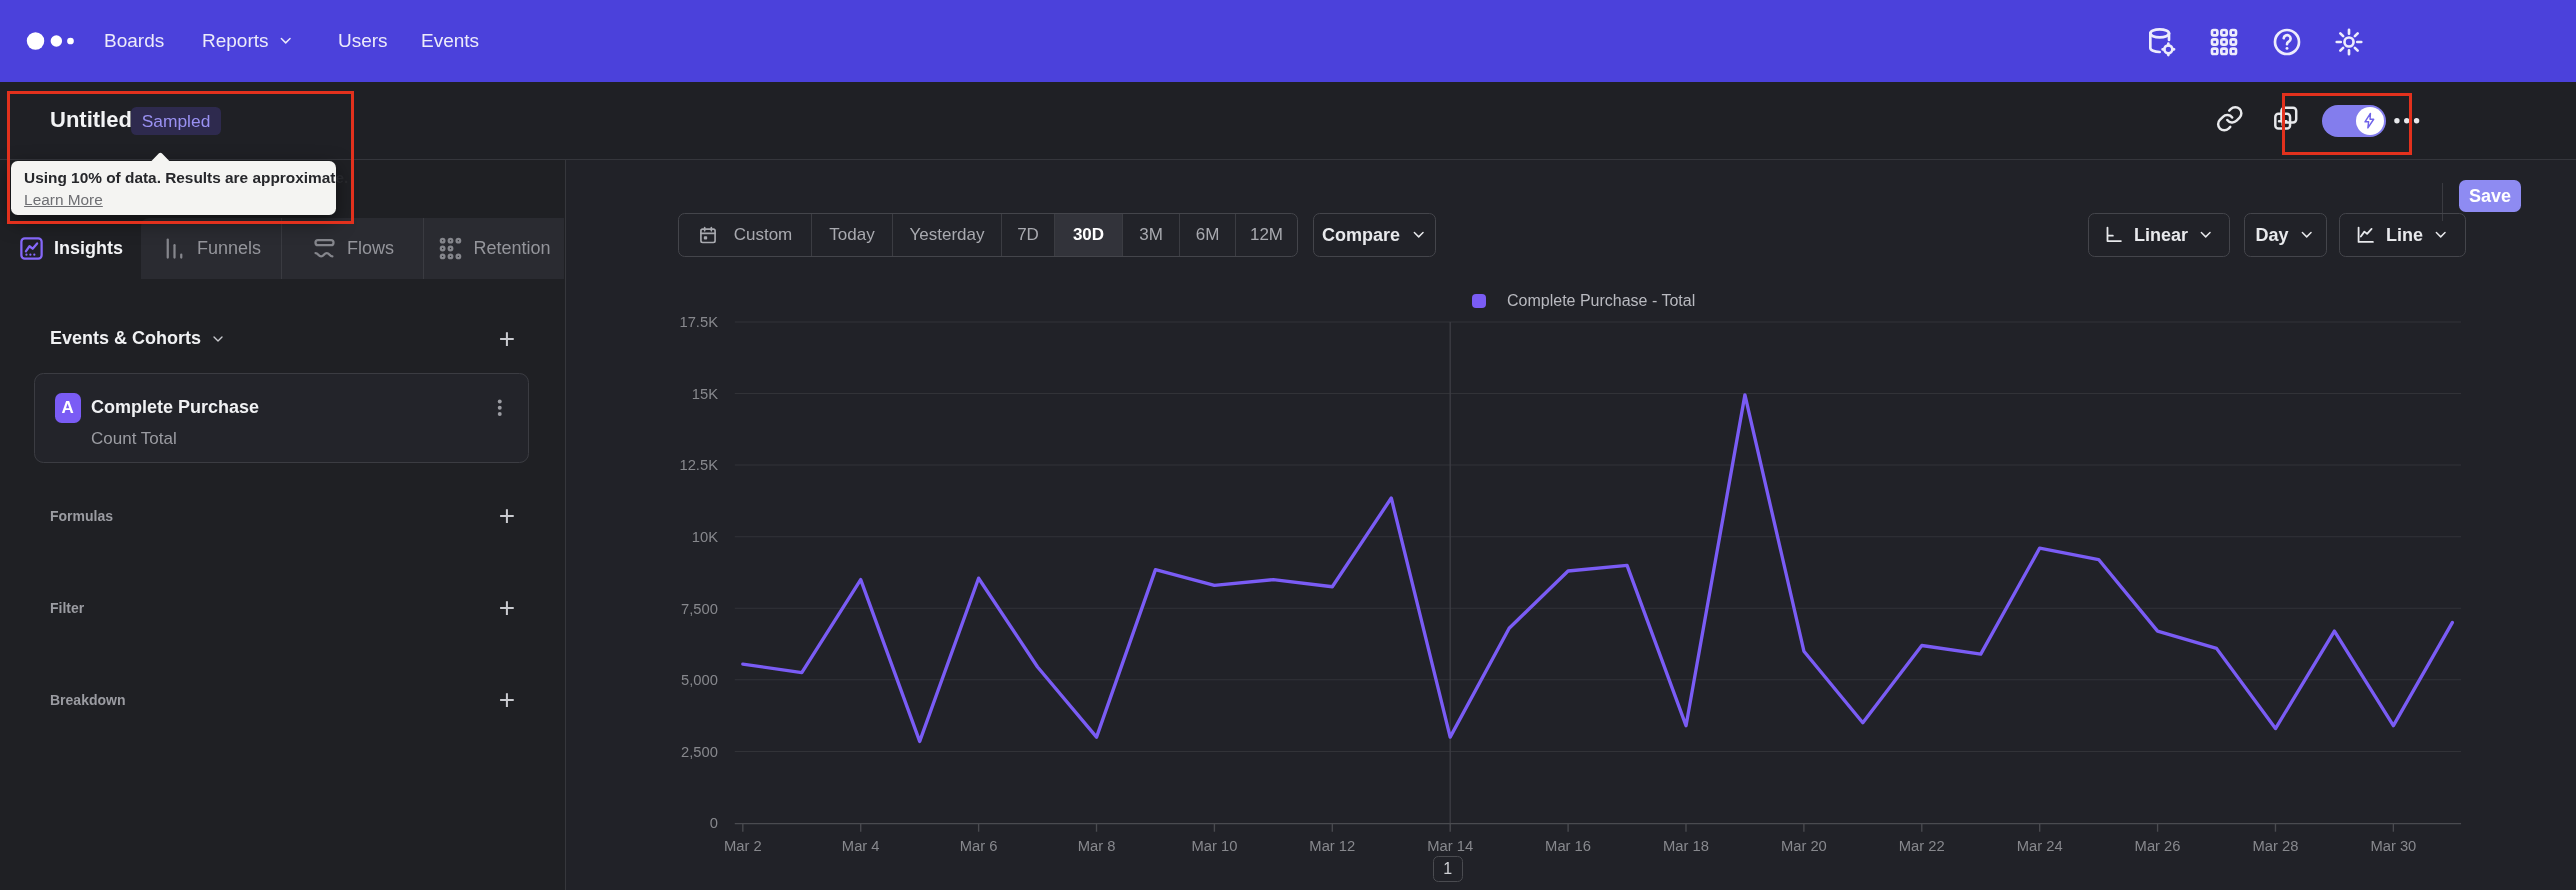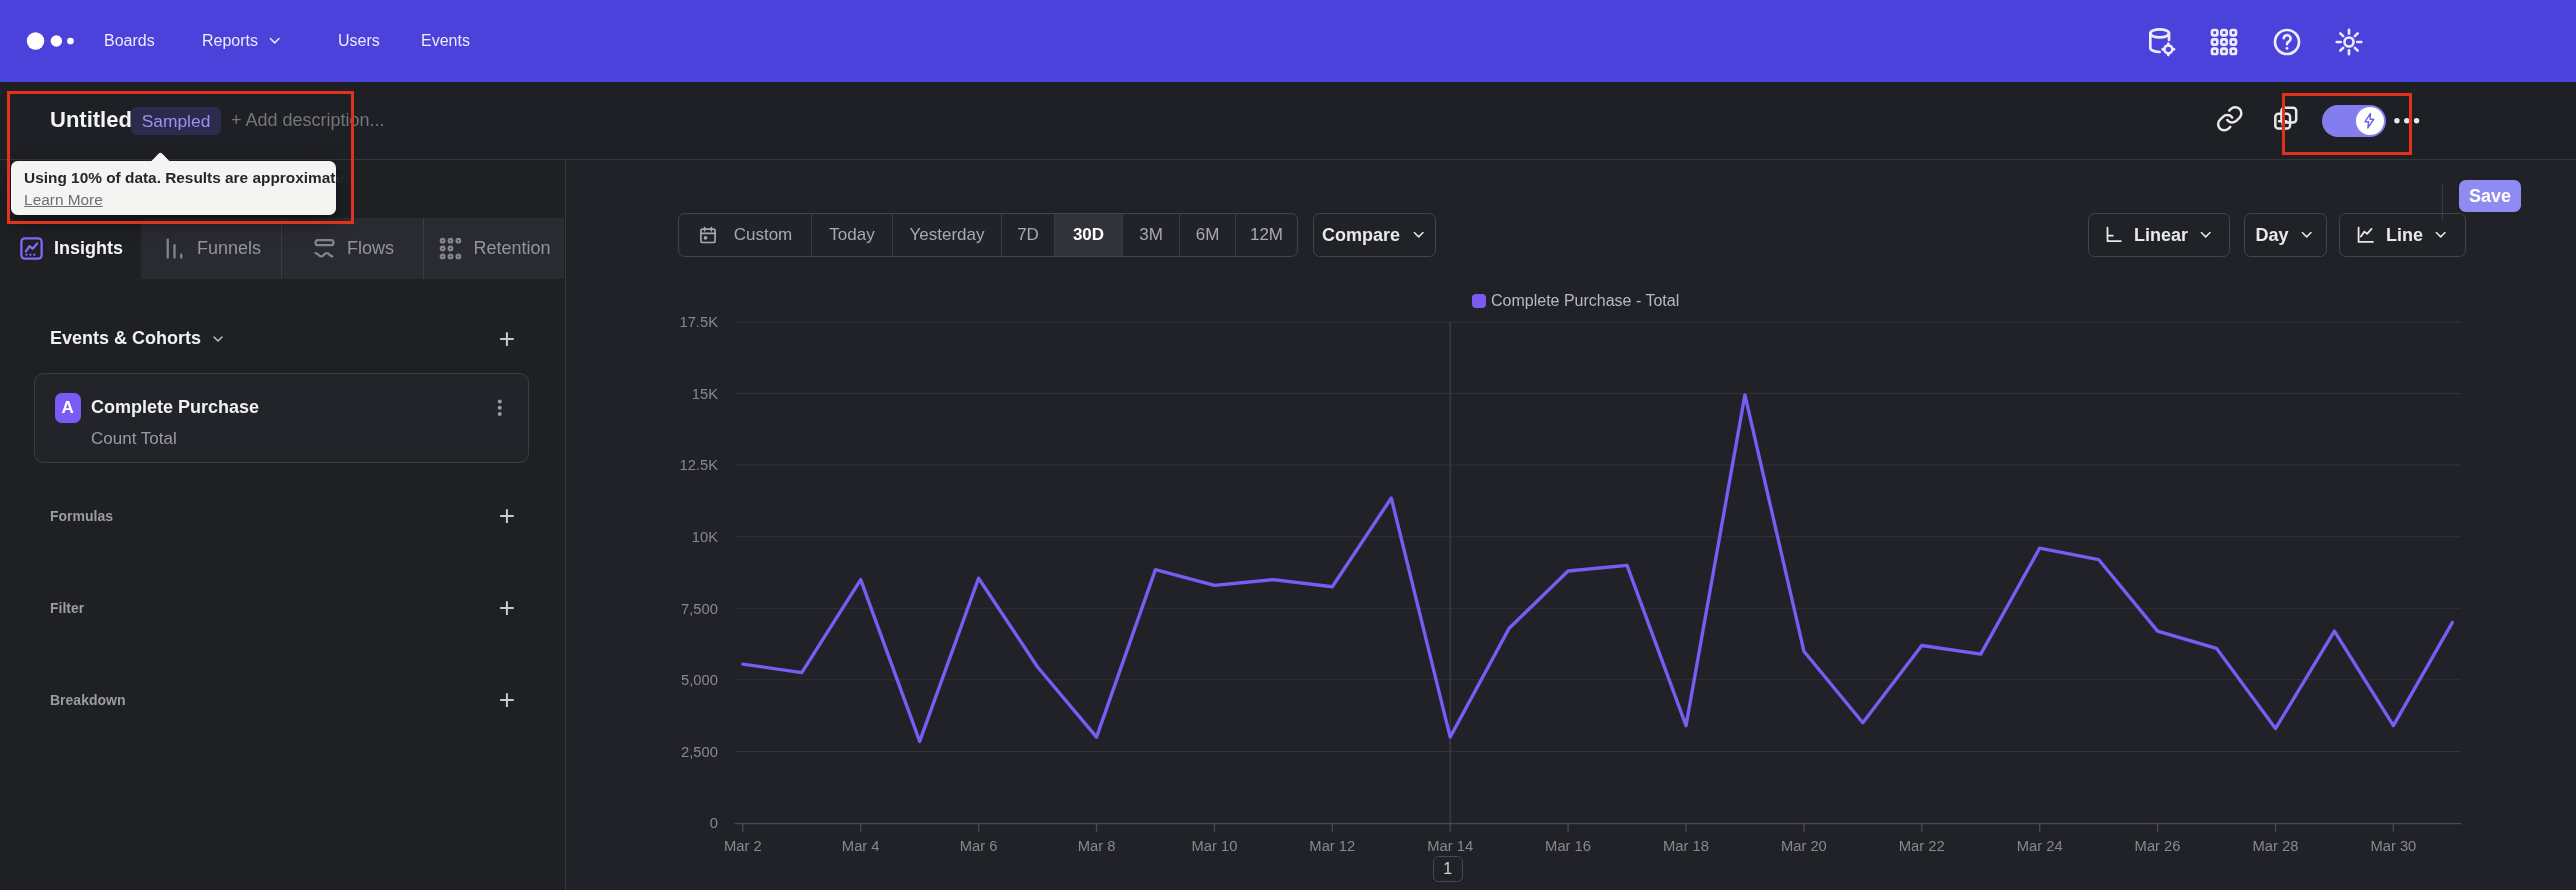--- a/index.html
+++ b/index.html
@@ -7,21 +7,21 @@
   body {
     font-family:"Liberation Sans","DejaVu Sans",sans-serif;
     background:#212228; position:relative; color:#ECEDEF;
   }
   .abs { position:absolute; }
 
   
   .navbar { position:absolute; left:0; top:0; width:2576px; height:82px; background:#4B41DB; }
   .logo { position:absolute; left:25.5px; top:0; height:82px; width:54px; }
   .nav-link { position:absolute; top:0; height:82px; display:flex; align-items:center; gap:8px;
-              font-size:16px; font-weight:500; color:#ECEBFA; cursor:pointer; }
+              font-size:19px; font-weight:500; color:#ECEBFA; cursor:pointer; }
   .nav-search { position:absolute; left:974px; top:16px; width:616px; height:50px;
                 background:rgba(255,255,255,0.085); border:1.3px solid rgba(255,255,255,0.16);
                 border-radius:8px; display:flex; align-items:center; padding:0 14.8px; gap:10.7px; }
   .nav-search input { background:transparent; border:none; outline:none; color:#E9E7FB;
                       font-size:18px; width:100%; font-family:inherit; }
   .nav-search input::placeholder { color:#C7C4F2; }
   .nav-icon { position:absolute; top:25.5px; width:32px; height:32px; color:#EDECFC; cursor:pointer; }
   .project { position:absolute; left:2400px; top:0; height:82px; display:flex; align-items:center; gap:10.7px; cursor:pointer; }
   .project-name { font-size:18px; font-weight:700; color:#FFFFFF; }
   .project-scope { font-size:14.8px; color:#D6D3F8; margin-top:4px; }
@@ -90,21 +90,21 @@
   .range-seg { display:flex; align-items:center; justify-content:center; gap:16px; font-size:17px;
                color:#A8A9AF; border-left:1.3px solid #3B3C42; cursor:pointer; white-space:nowrap; }
   .range-seg:first-child { border-left:none; }
   .range-seg.active { background:#32333A; color:#FFFFFF; font-weight:600; }
   .ctl-btn { position:absolute; top:213px; height:44px; border:1.3px solid #44454B; border-radius:6.7px;
              background:transparent; display:flex; align-items:center; justify-content:center; gap:9.4px;
              font-size:18px; font-weight:600; color:#E8E9EC; cursor:pointer; }
   .chev { width:17.4px; height:17.4px; flex:0 0 auto; }
 
   
-  .legend { position:absolute; left:1454px; top:292px; display:flex; align-items:center; gap:5px; cursor:pointer;padding-left:18px; }
+  .legend { position:absolute; left:1454px; top:292px; display:flex; align-items:center; gap:21px; cursor:pointer;padding-left:18px; }
   .legend-swatch { width:14px; height:14px; border-radius:4px; background:#7A5CF5; }
   .legend-label { font-size:16px; color:#B9BAC0; }
   svg.chart text { font-family:"Liberation Sans","DejaVu Sans",sans-serif; font-size:22px; fill:#87888D; }
   .page-box { position:absolute; left:1433px; top:856px; width:29.5px; height:25.5px;
               border:1.3px solid #4A4B50; border-radius:5.4px; background:transparent;
               color:#CFD0D4; font-size:16px; font-family:inherit; cursor:pointer; }
   .icon-stroke { fill:none; stroke:currentColor; stroke-width:2; stroke-linecap:round; stroke-linejoin:round; }
 </style>
 </head>
 <body>
@@ -162,21 +162,20 @@
     <g class="icon-stroke">
       <path d="M12 2.8v3M12 18.2v3M2.8 12h3M18.2 12h3M5.5 5.5l2.1 2.1M16.4 16.4l2.1 2.1M18.5 5.5l-2.1 2.1M7.6 16.4l-2.1 2.1"></path>
     </g>
   </svg>
 
 </div>
 
 <div class="report-header">
   <div class="report-title">Untitled</div>
   <div class="sampled-badge">Sampled</div>
-  <div class="add-desc">+ Add description...</div>
 
   <svg class="hdr-icon" style="left:2215px" viewBox="0 0 24 24">
     <path class="icon-stroke" d="M10 13a5 5 0 0 0 7.54.54l2.5-2.5a5 5 0 0 0-7.07-7.07l-1.4 1.4"></path>
     <path class="icon-stroke" d="M14 11a5 5 0 0 0-7.54-.54l-2.5 2.5a5 5 0 0 0 7.07 7.07l1.4-1.4"></path>
   </svg>
   <svg class="hdr-icon" style="left:2271px" viewBox="0 0 24 24">
     <rect class="icon-stroke" x="8.5" y="3" width="12" height="12" rx="2.5"></rect>
     <rect class="icon-stroke" x="3.5" y="8" width="12" height="12" rx="2.5"></rect>
     <path class="icon-stroke" d="M9.5 11v6M6.5 14h6"></path>
   </svg>

